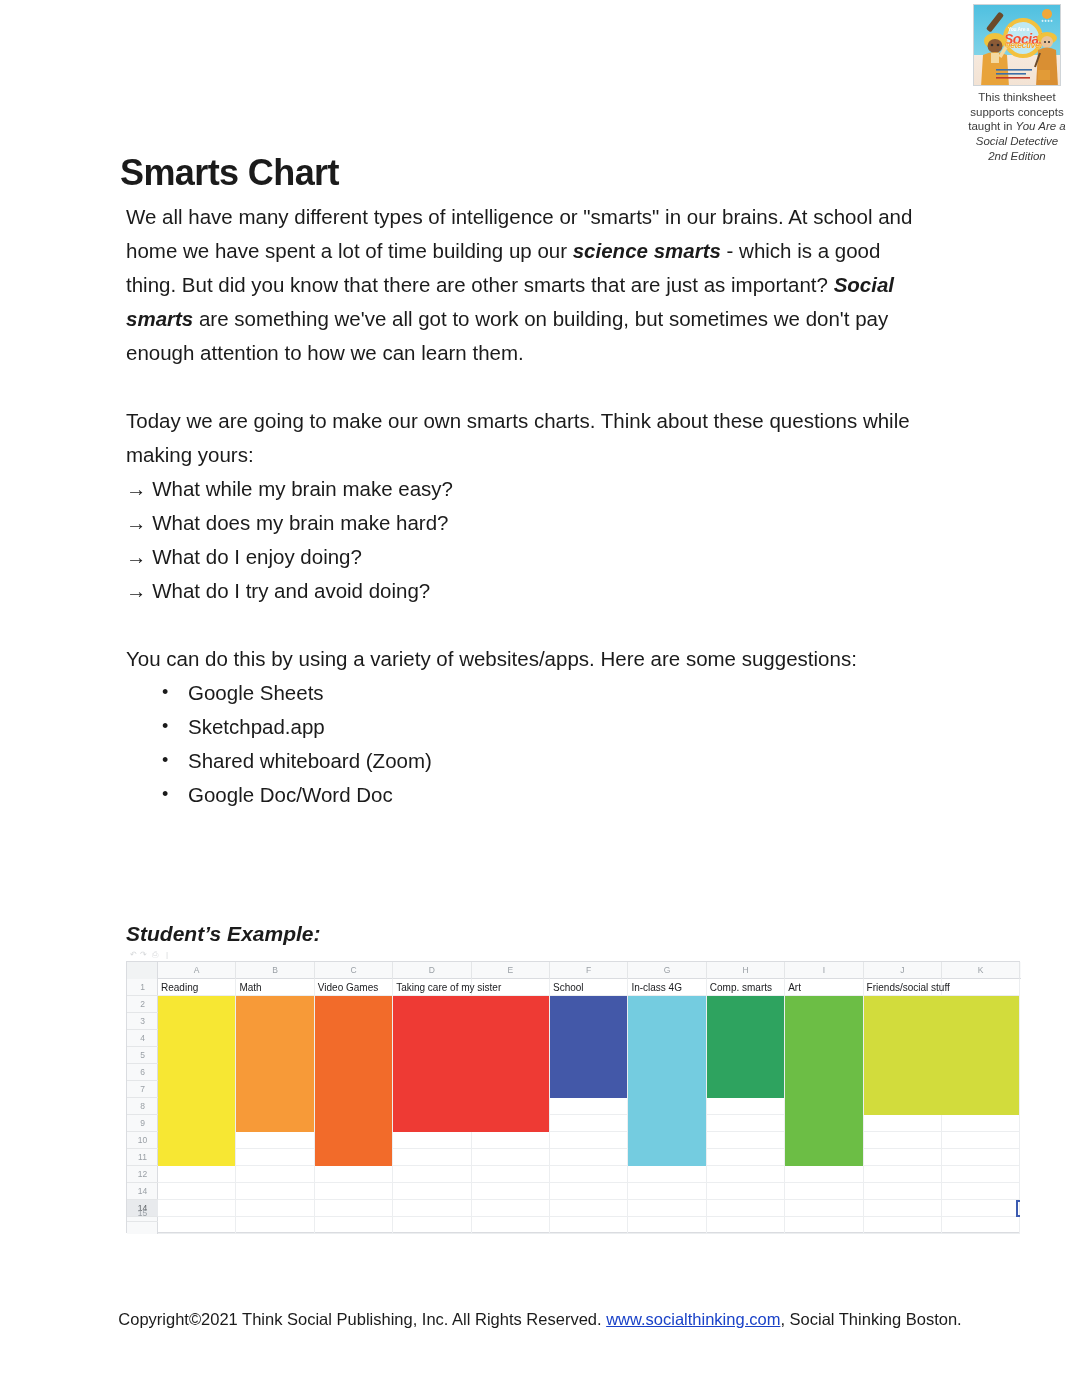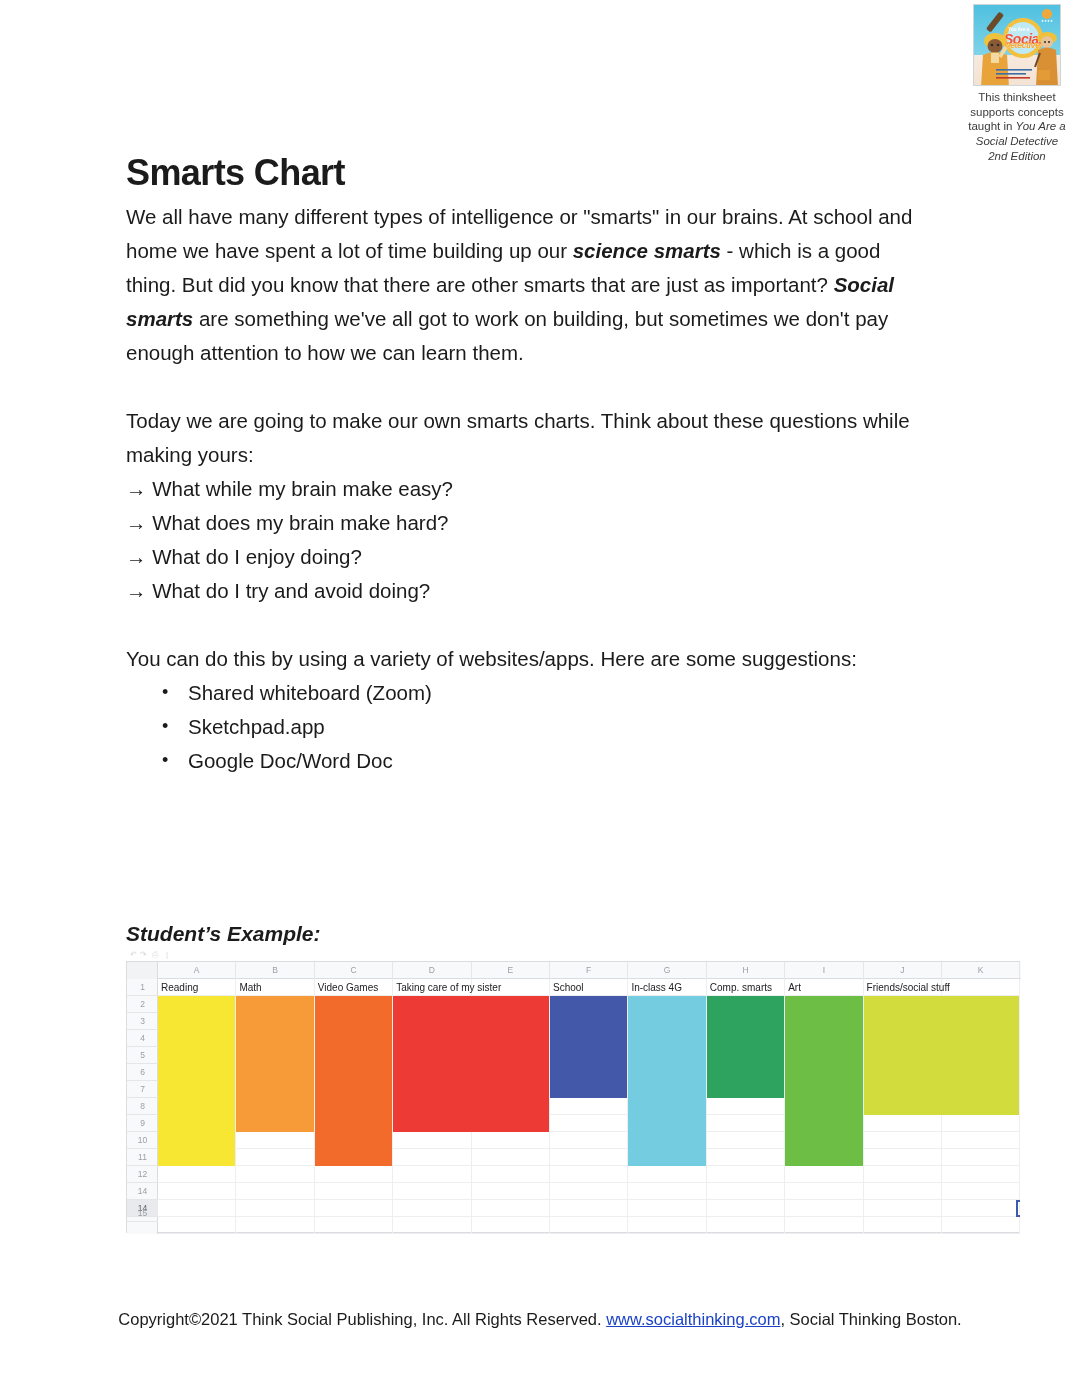--- a/index.html
+++ b/index.html
@@ -35,21 +35,21 @@
   #book-cover .kid-r{position:absolute;left:60px;top:24px;width:26px;height:58px;}
   #book-cover .seal{position:absolute;right:4px;top:3px;width:18px;height:16px;}
   #book-cover .credits{position:absolute;left:22px;bottom:3px;width:56px;height:14px;}
   #badge-caption {
     margin-top:4px; font-size:11.5px; line-height:1.28; color:#3c3c3c;
   }
   #badge-caption .ital { font-style:italic; }
 
   
   #page-title {
-    position:absolute; left:126px; top:128px;
+    position:absolute; left:120px; top:128px;
     font-size:36px; font-weight:bold; letter-spacing:-.6px;
     color:#1b1b1b;
   }
 
   #body-copy {
     position:absolute; left:126px; top:200px; width:800px;
     font-size:20.5px; line-height:34px; color:#1b1b1b;
   }
   #body-copy p { margin:0; }
   #body-copy .gap { height:34px; }
@@ -190,22 +190,23 @@
   <p>Today we are going to make our own smarts charts. Think about these questions while making yours:</p>
   <p class="qline">→ What while my brain make easy?</p>
   <p class="qline">→ What does my brain make hard?</p>
   <p class="qline">→ What do I enjoy doing?</p>
   <p class="qline">→ What do I try and avoid doing?</p>
 
   <div class="gap"></div>
 
   <p>You can do this by using a variety of websites/apps. Here are some suggestions:</p>
   <ul id="suggest-list">
+    <li>Google Sheets</li>
+    <li>Sketchpad.app</li>
     <li>Shared whiteboard (Zoom)</li>
-    <li>Sketchpad.app</li>
     <li>Google Doc/Word Doc</li>
   </ul>
 </div>
 
 <div id="example-label">Student’s Example:</div>
 
 <div id="sheet">
   <div id="sheet-toolbar-strip">
       <div class="ghost" style="left: 4px;">↶</div>
       <div class="ghost" style="left: 14px;">↷</div>

